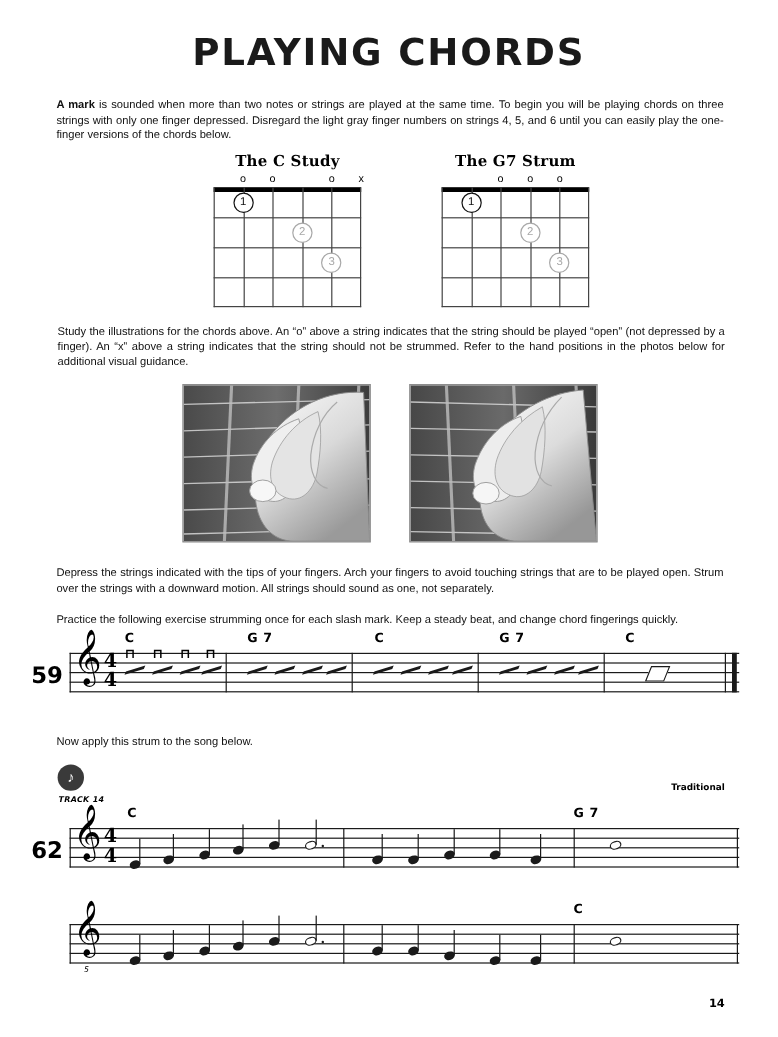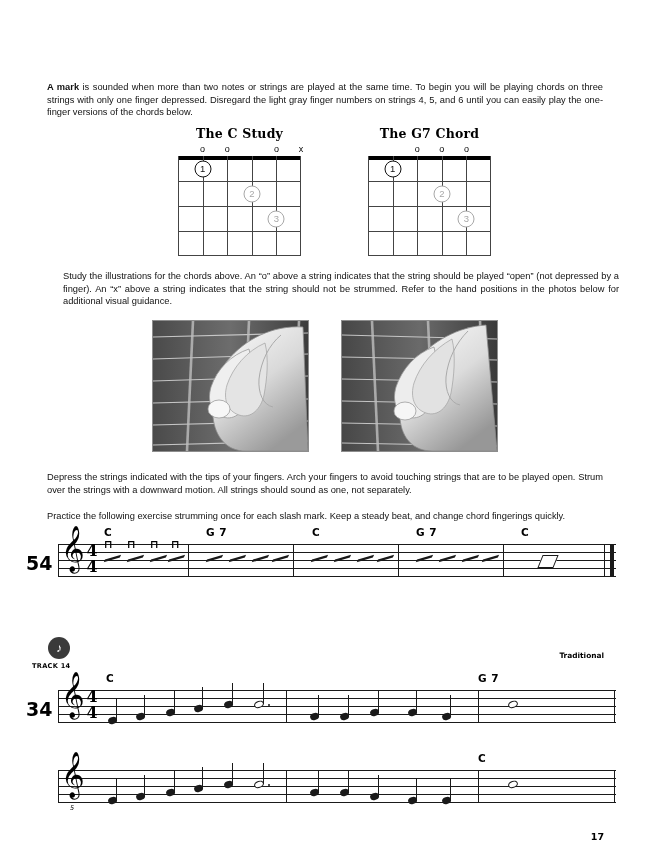--- a/index.html
+++ b/index.html
@@ -38,21 +38,21 @@
   .para {
     position: absolute;
     font-size: 9.3px;
     line-height: 12.6px;
     font-weight: bold;
     color: #111;
     text-align: justify;
   }
   .para .reg { font-weight: normal; }
   .para-1 { left: 47px; top: 81px; width: 556px; }
-  .para-2 { left: 63px; top: 270px; width: 556px; }
+  .para-2 { left: 48px; top: 270px; width: 556px; }
   .para-3 { left: 47px; top: 471px; width: 556px; }
   .para-4 { left: 47px; top: 510px; width: 556px; }
   .para-5 { left: 47px; top: 612px; width: 556px; }
 
   
   .chord-block { position: absolute; }
   .chord-title {
     text-align: center;
     font-family: "DejaVu Serif", serif;
     font-weight: bold;
@@ -223,21 +223,22 @@
     font-family: "DejaVu Sans", sans-serif;
     font-weight: bold;
     font-size: 7.4px;
   }
   .track-label {
     position: absolute;
     font-family: "DejaVu Sans", sans-serif;
     font-weight: bold;
     font-size: 6.6px;
     letter-spacing: 0.3px;
-    text-align: left;
+    text-align: right;
+    font-style: italic;
   }
   .track-icon {
     position: absolute;
     width: 22px; height: 22px;
     border-radius: 50%;
     background: #3a3a3a;
     color: #fff;
     font-size: 12px;
     line-height: 22px;
     text-align: center;
@@ -254,20 +255,21 @@
     font-family: "DejaVu Sans", sans-serif;
     font-weight: bold;
     font-size: 9.5px;
   }
 </style>
 </head>
 <body>
 
 <div class="page">
 
+  <div class="page-title">PLAYING CHORDS</div>
 
   <div class="para para-1"><span>A mark</span><span class="reg"> is sounded when more than two notes or strings are played at the same time. To begin you will be playing chords on three strings with only one finger depressed. Disregard the light gray finger numbers on strings 4, 5, and 6 until you can easily play the one-finger versions of the chords below.</span></div>
 
   <div class="chord-block" style="left:178px; top:126px; width:123px;">
     <div class="chord-title">The C Study</div>
     <div class="chord-omarks">
       <span style="left:24.6px;">o</span>
       <span style="left:49.2px;">o</span>
       <span style="left:98.4px;">o</span>
       <span style="left:123px;">x</span>
@@ -284,21 +286,21 @@
       <div class="string" style="left:73.8px;"></div>
       <div class="string" style="left:98.4px;"></div>
       <div class="string" style="left:122px;"></div>
       <div class="finger" style="left:24.6px; top:13px;">1</div>
       <div class="finger gray" style="left:73.8px; top:38px;">2</div>
       <div class="finger gray" style="left:98.4px; top:63px;">3</div>
     </div>
   </div>
 
   <div class="chord-block" style="left:368px; top:126px; width:123px;">
-    <div class="chord-title">The G7 Chord</div>
+    <div class="chord-title">The G7 Strum</div>
     <div class="chord-omarks">
       <span style="left:49.2px;">o</span>
       <span style="left:73.8px;">o</span>
       <span style="left:98.4px;">o</span>
     </div>
     <div class="chord-grid">
       <div class="nut"></div>
       <div class="fret" style="top:25px;"></div>
       <div class="fret" style="top:50px;"></div>
       <div class="fret" style="top:75px;"></div>
@@ -388,21 +390,21 @@
       <path d="M126 10 C114 22 106 38 104 56 C103 70 108 82 118 84" fill="none" stroke="#aaa" stroke-width="1"></path>
     </svg>
   </div>
 
   <div class="para para-3"><span class="reg">Depress the strings indicated with the tips of your fingers. Arch your fingers to avoid touching strings that are to be played open. Strum over the strings with a downward motion. All strings should sound as one, not separately.</span></div>
 
   <div class="para para-4"><span class="reg">Practice the following exercise strumming once for each slash mark. Keep a steady beat, and change chord fingerings quickly.</span></div>
 
   <div class="system" style="left:26px; top:526px; width:596px; height:68px;">
 
-    <div class="measure-num" style="left:0px; top:26px;">54</div>
+    <div class="measure-num" style="left:0px; top:26px;">59</div>
 
     <div class="staff" style="left:32px; top:18px; width:558px; height:34px;">
       <div class="staffline" style="left:0; top:0px; width:558px;"></div>
       <div class="staffline" style="left:0; top:8px; width:558px;"></div>
       <div class="staffline" style="left:0; top:16px; width:558px;"></div>
       <div class="staffline" style="left:0; top:24px; width:558px;"></div>
       <div class="staffline" style="left:0; top:32px; width:558px;"></div>
       <div class="barline" style="left:0px; top:0; height:33px;"></div>
       <div class="barline" style="left:130px; top:0; height:33px;"></div>
       <div class="barline" style="left:235px; top:0; height:33px;"></div>
@@ -442,28 +444,29 @@
     <div class="chordsym" style="left:286px; top:0px;">C</div>
     <div class="chordsym" style="left:390px; top:0px;">G 7</div>
     <div class="chordsym" style="left:495px; top:0px;">C</div>
 
     <div class="strum-mark" style="left:78px; top:12px;">⊓</div>
     <div class="strum-mark" style="left:101px; top:12px;">⊓</div>
     <div class="strum-mark" style="left:124px; top:12px;">⊓</div>
     <div class="strum-mark" style="left:145px; top:12px;">⊓</div>
   </div>
 
+  <div class="para para-5"><span class="reg">Now apply this strum to the song below.</span></div>
 
   <div class="track-icon" style="left:48px; top:637px;">♪</div>
   <div class="track-label" style="left:32px; top:662px; width:55px;">TRACK 14</div>
 
   <div class="song-credit" style="right:44px; top:651px;">Traditional</div>
 
   <div class="system" style="left:26px; top:672px; width:596px; height:64px;">
-    <div class="measure-num" style="left:0px; top:26px;">34</div>
+    <div class="measure-num" style="left:0px; top:26px;">62</div>
 
     <div class="staff" style="left:32px; top:18px; width:558px; height:34px;">
       <div class="staffline" style="left:0; top:0px; width:558px;"></div>
       <div class="staffline" style="left:0; top:8px; width:558px;"></div>
       <div class="staffline" style="left:0; top:16px; width:558px;"></div>
       <div class="staffline" style="left:0; top:24px; width:558px;"></div>
       <div class="staffline" style="left:0; top:32px; width:558px;"></div>
       <div class="barline" style="left:0px; top:0; height:33px;"></div>
       <div class="barline" style="left:228px; top:0; height:33px;"></div>
       <div class="barline" style="left:420px; top:0; height:33px;"></div>
@@ -591,14 +594,14 @@
       </div>
 
       <div class="note">
         <div class="notehead open" style="left:450px; top:11px;"></div>
       </div>
     </div>
     <div class="chordsym" style="left:452px; top:0px;">C</div>
     <div class="rehearsal-num" style="left:44px; top:52px;">5</div>
   </div>
 
-  <div class="page-num">17</div>
+  <div class="page-num">14</div>
 </div>
 
 </body></html>

